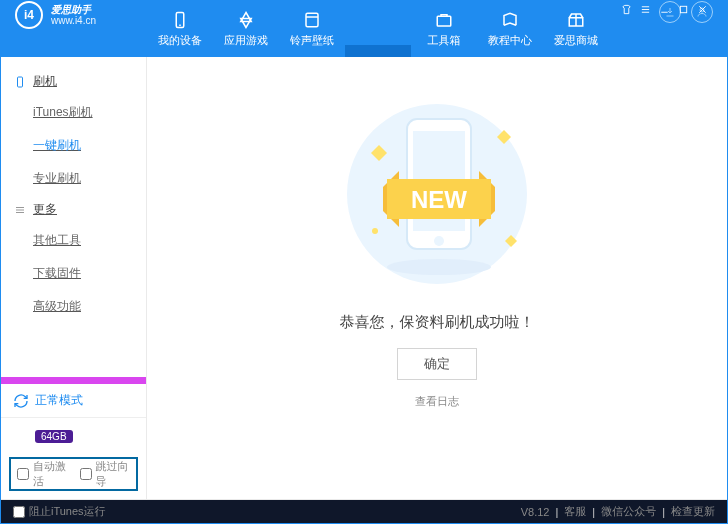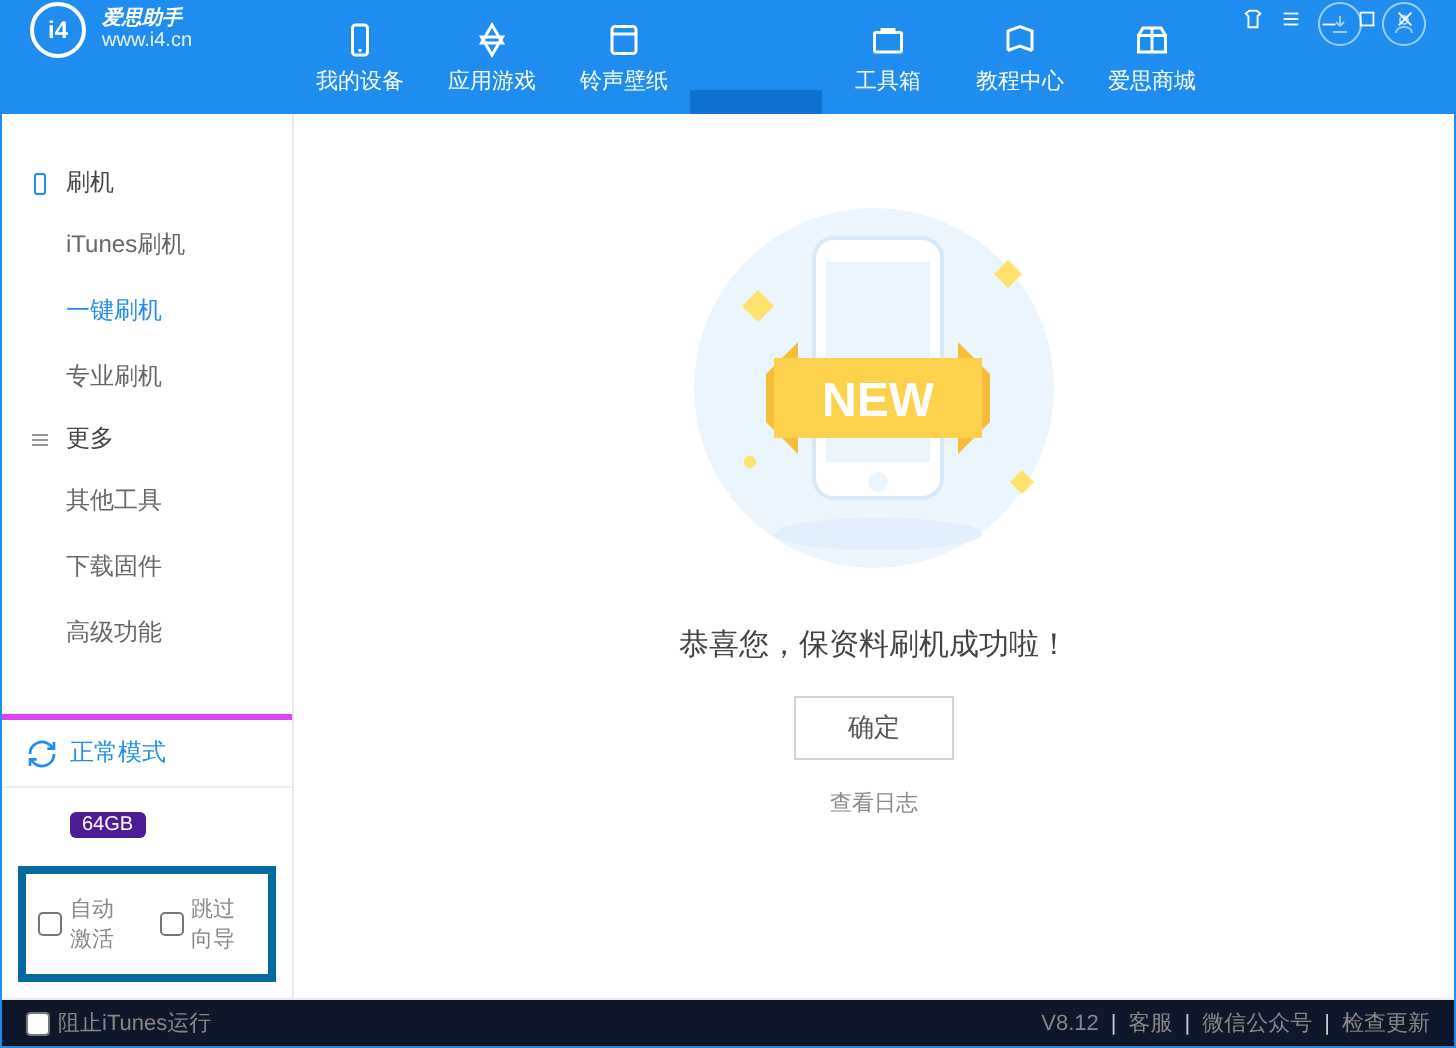--- a/index.html
+++ b/index.html
@@ -16,34 +16,34 @@
   .nav-item{width:66px;display:flex;flex-direction:column;align-items:center;justify-content:center;font-size:11px;cursor:pointer;height:100%;}
   .nav-item .nico{width:20px;height:20px;margin-bottom:3px;display:flex;align-items:center;justify-content:center;}
   .nav-item.active{background:#0f72d0;margin-top:44px;}
   .win-ctrl{display:flex;align-items:center;gap:8px;padding-right:12px;font-size:11px;}
   .win-ctrl span{cursor:pointer;display:inline-flex;}
   .header-right-icons{display:flex;align-items:center;gap:10px;padding-right:14px;}
   .circ-btn{width:22px;height:22px;border:1.5px solid #9cd0fb;border-radius:50%;display:flex;align-items:center;justify-content:center;color:#9cd0fb;cursor:pointer;}
   
   .body{flex:1;display:flex;min-height:0;}
   .sidebar{width:146px;border-right:1px solid #eaeaea;display:flex;flex-direction:column;background:#fff;}
-  .side-scroll{flex:1;overflow:hidden;padding-top:20px;}
+  .side-scroll{flex:1;overflow:hidden;padding-top:10px;text-decoration:underline;}
   .side-head{display:flex;align-items:center;padding:6px 12px;color:#444;font-size:12px;}
   .side-head .hicon{width:14px;margin-right:6px;display:flex;align-items:center;justify-content:center;color:#1f8cf0;}
   .side-items{padding-left:32px;}
   .side-item{padding:8px 0;font-size:12px;color:#666;cursor:pointer;}
   .side-item.active{color:#1f8cf0;}
-  .side-status{border-top:3px solid #d946ef;padding:8px 12px;display:flex;align-items:flex-end;color:#1f8cf0;font-size:12px;}
+  .side-status{border-top:7px solid #d946ef;padding:8px 12px;display:flex;align-items:flex-end;color:#1f8cf0;font-size:12px;}
   .side-status .sicon{width:16px;height:16px;margin-right:6px;}
   .side-device{border-top:1px solid #eee;padding:8px 12px;}
   .side-device .dev-row{display:flex;align-items:center;}
   .side-device .dicon{width:16px;height:16px;margin-right:6px;color:#1f8cf0;}
   .side-device .dname{color:#555;font-weight:bold;}
   .side-device .badge{display:inline-block;margin-top:4px;margin-left:22px;background:#4c1d95;color:#fff;font-size:10px;padding:1px 6px;border-radius:3px;}
-  .side-checks{border:4px solid #0369a1;margin:6px 8px 8px 8px;padding:10px 6px;display:flex;gap:12px;font-size:11px;color:#888;align-items:center;}
+  .side-checks{border:2px solid #0369a1;margin:6px 8px 8px 8px;padding:0 6px;display:flex;gap:12px;font-size:11px;color:#888;align-items:center;}
   .side-checks label{display:flex;align-items:center;gap:4px;cursor:pointer;}
   .side-checks input{width:12px;height:12px;}
   
   .main{flex:1;display:flex;flex-direction:column;align-items:center;justify-content:flex-start;padding-top:34px;position:relative;background:#fff;}
   .illus{width:220px;height:206px;position:relative;}
   .illus svg{width:100%;height:100%;}
   .msg{margin-top:16px;font-size:15px;color:#444;}
   .ok-btn{margin-top:16px;border:1px solid #d4d4d4;background:#fff;padding:6px 26px;font-size:13px;color:#555;cursor:pointer;}
   .loglink{margin-top:14px;font-size:11px;color:#888;cursor:pointer;}
   

